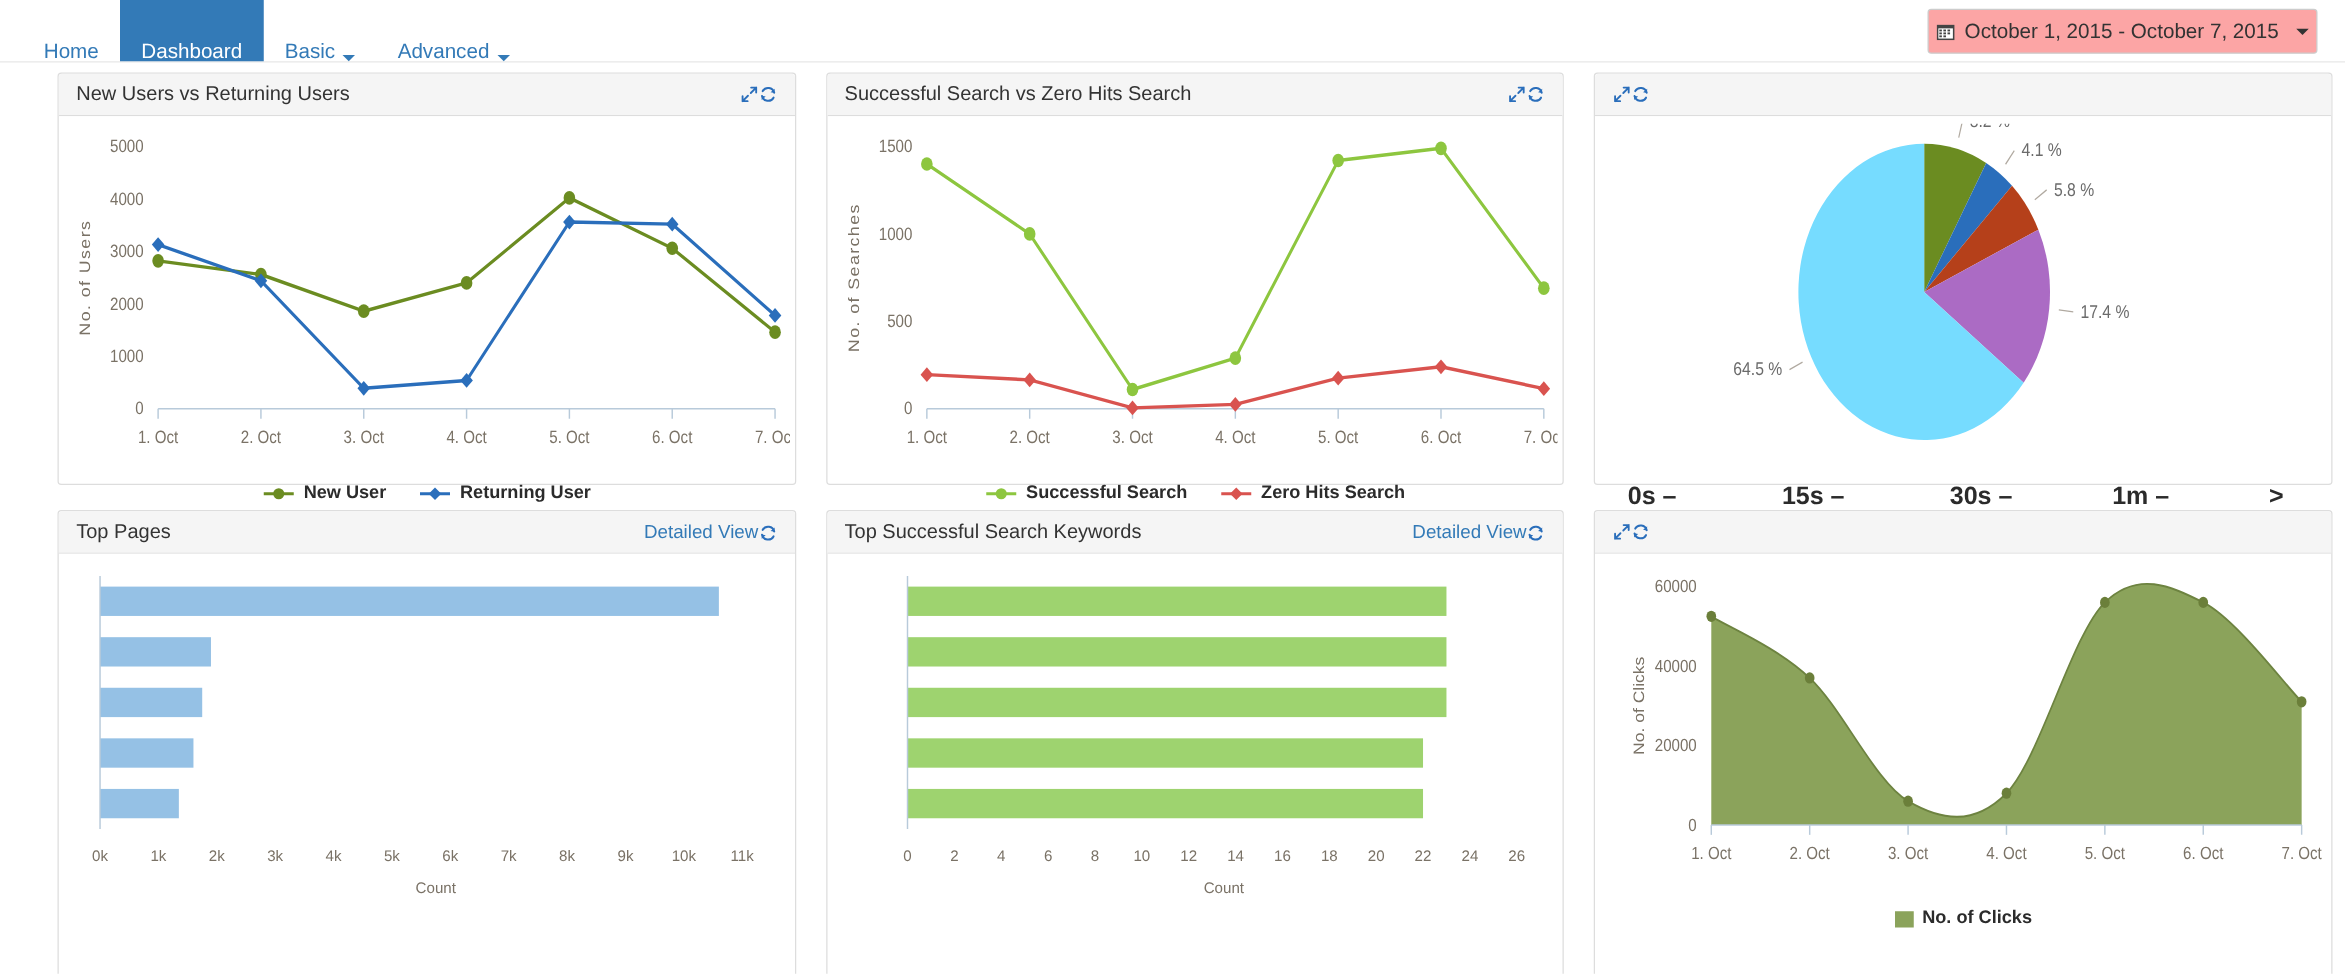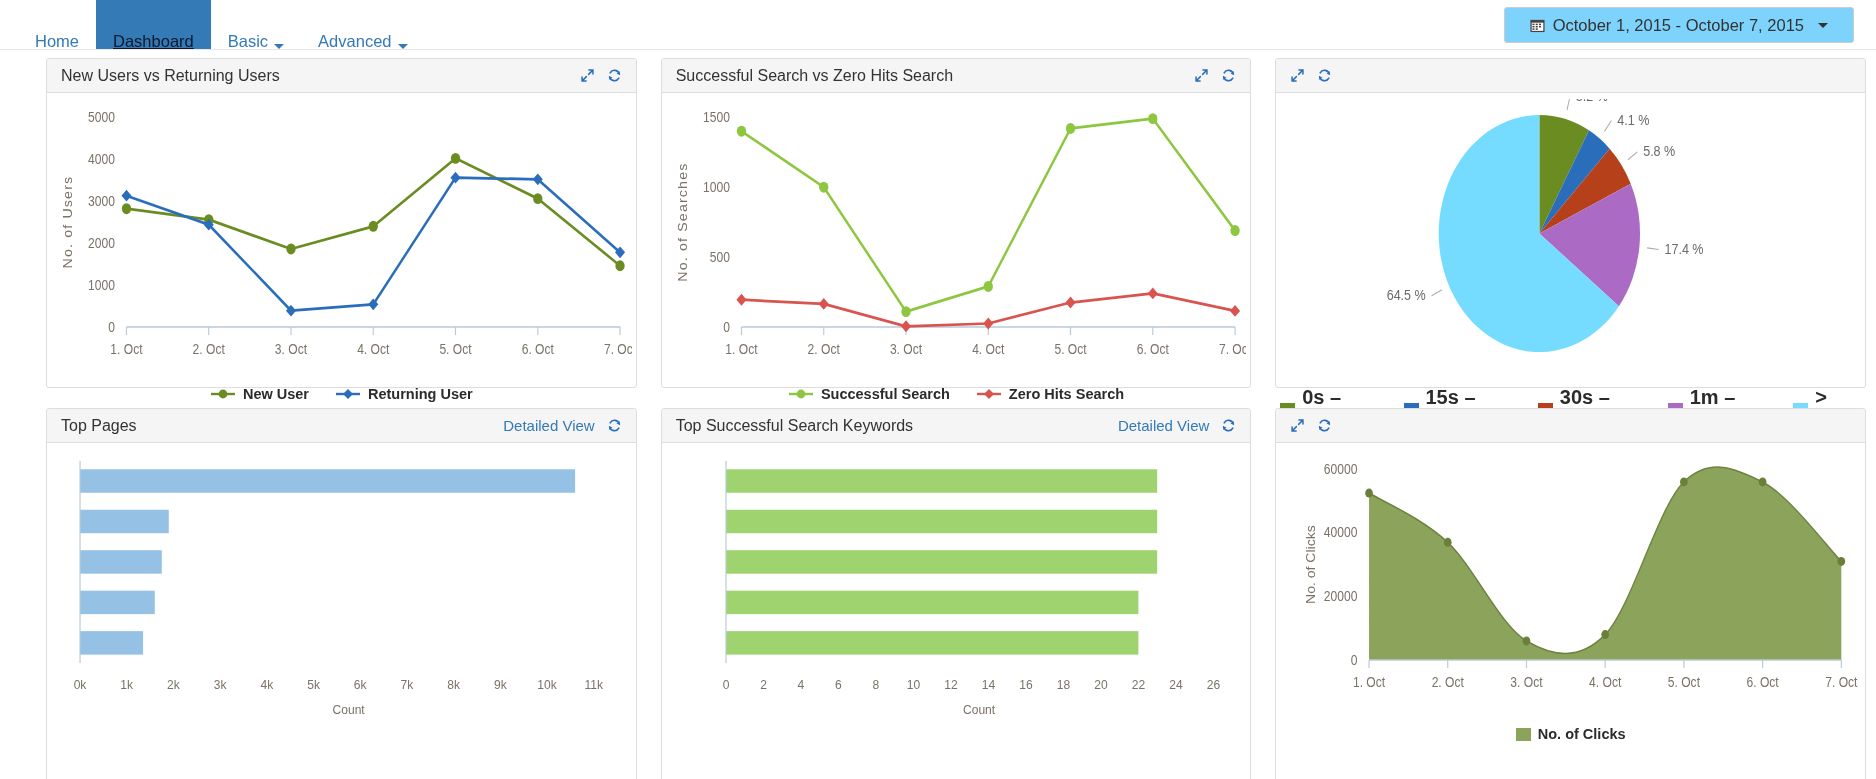--- a/index.html
+++ b/index.html
@@ -24,39 +24,39 @@
   .nav-items { display: flex; align-items: stretch; margin-left: 18px; }
   .nav-item {
     display: flex; align-items: flex-end;
     padding: 0 17px;
     font-size: 16.5px;
     color: #337ab7;
     cursor: pointer;
     white-space: nowrap;
     line-height: 1;
   }
-  .nav-item.active { background: #337ab7; color: #0f172a; text-decoration: underline; }
+  .nav-item.active { background: #337ab7; color: #ffffff; }
   .caret {
     display: inline-block;
     width: 0; height: 0;
     margin-left: 6px;
     border-left: 5px solid transparent;
     border-right: 5px solid transparent;
     border-top: 5px solid currentColor;
   }
   .daterange {
     position: absolute;
     right: 22px; top: 7px;
     height: 36px;
     display: flex; align-items: center;
     gap: 8px;
-    padding: 0 25px;
+    padding: 0 6px;
     border: 1px solid #ccc;
     border-radius: 3px;
-    background: #7dd3fc;
+    background: #fca5a5;
     font-size: 16.5px;
     color: #333;
     cursor: pointer;
     white-space: nowrap;
   }
   .cal-icon { width: 15px; height: 15px; display:block; }
 
   
   .grid {
     display: grid;
@@ -75,21 +75,21 @@
     height: 34px;
     background: #f5f5f5;
     border-bottom: 1px solid #ddd;
     display: flex; align-items: center;
     padding: 0 14px;
     font-size: 16px;
     color: #333;
     border-radius: 3px 3px 0 0;
   }
   .panel-title { flex: 1; white-space: nowrap; overflow: hidden; }
-  .panel-actions { display: flex; align-items: center; gap: 12px; }
+  .panel-actions { display: flex; align-items: flex-end; gap: 0; }
   .detailed-link { color: #337ab7; font-size: 15px; cursor: pointer; }
   .ico { width: 15px; height: 15px; display:block; cursor: pointer; color: #2a6ebb; }
   .panel-body { padding: 6px 4px 4px 4px; }
 
   .row-top .panel { height: 330px; }
   .row-top .panel-body { height: 295px; }
   .row-bot .panel { height: 404px; }
   .row-bot .panel-body { height: 285px; }
 
   svg.chart { display: block; width: 100%; height: 100%; }
@@ -100,21 +100,21 @@
   .leader { stroke: #b0a9a0; stroke-width: 1; fill: none; }
 
   .legend {
     display: flex; justify-content: center; align-items: center;
     gap: 26px;
     font-size: 14.5px;
     font-weight: bold;
     color: #2b2b2b;
     padding-top: 2px;
   }
-  .legend-item { display: flex; align-items: center; gap: 7px; cursor: pointer; }
+  .legend-item { display: flex; align-items: flex-end; gap: 7px; cursor: pointer; }
   .lg-line { width: 26px; height: 14px; display:block; }
   .lg-box { width: 15px; height: 13px; display: block; }
 </style>
 </head>
 <body>
 
 <div class="navbar">
   <div class="nav-items">
     <div class="nav-item">
       <span>Home</span>

